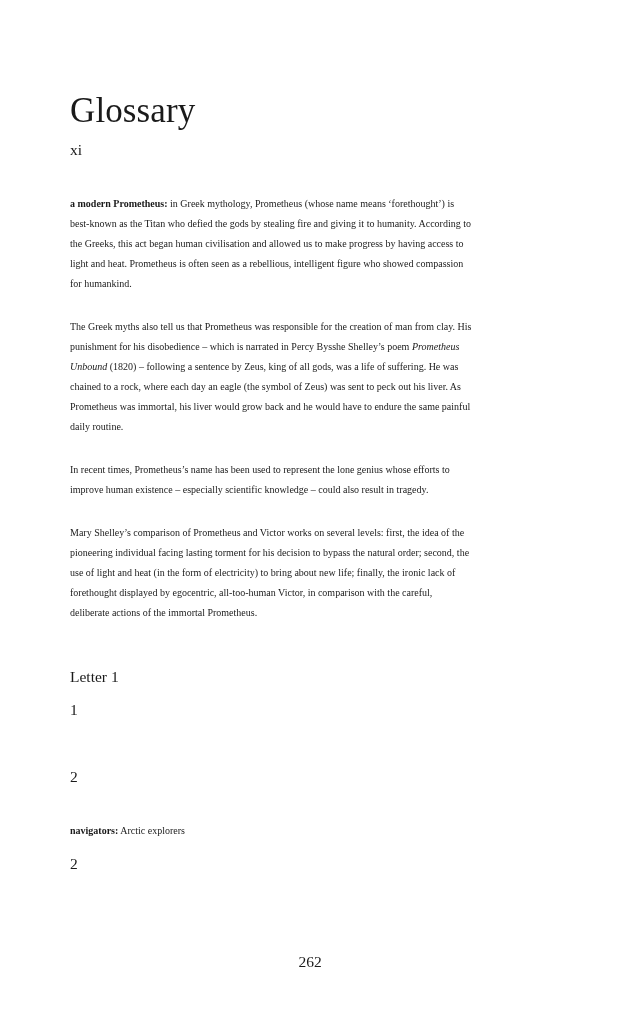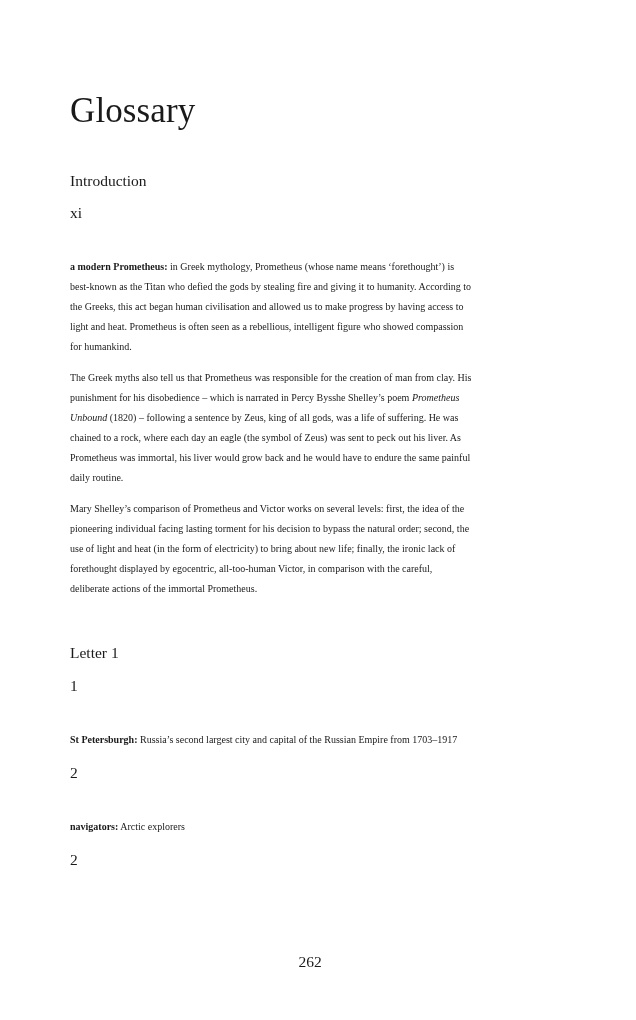--- a/index.html
+++ b/index.html
@@ -62,21 +62,21 @@
     flex: 1 1 auto;
     font-size: 10px;
     line-height: 20px;
     text-align: left;
     max-width: 442px;
   }
   .entry-body p {
     margin: 0;
   }
   .entry-body p + p {
-    margin-top: 11px;
+    margin-top: 23px;
   }
   .headword {
     font-weight: bold;
   }
   .work-title {
     font-style: italic;
   }
 
   
   .entry.compact { margin-top: 13px; }
@@ -93,43 +93,40 @@
     font-variant-numeric: oldstyle-nums;
   }
 </style>
 </head>
 <body>
 
 <div class="page">
 
   <h1 class="page-title">Glossary</h1>
 
-  <h2 class="section-heading section-intro">Introduction</h2>
 
   <div class="entry">
     <div class="entry-locator">xi</div>
     <div class="entry-body">
 
       <p><span class="headword">a modern Prometheus:</span><span> in Greek mythology, Prometheus (whose name means ‘forethought’) is best-known as the Titan who defied the gods by stealing fire and giving it to humanity. According to the Greeks, this act began human civilisation and allowed us to make progress by having access to light and heat. Prometheus is often seen as a rebellious, intelligent figure who showed compassion for humankind.</span></p>
 
       <p><span>The Greek myths also tell us that Prometheus was responsible for the creation of man from clay. His punishment for his disobedience – which is narrated in Percy Bysshe Shelley’s poem </span><span class="work-title">Prometheus Unbound</span><span> (1820) – following a sentence by Zeus, king of all gods, was a life of suffering. He was chained to a rock, where each day an eagle (the symbol of Zeus) was sent to peck out his liver. As Prometheus was immortal, his liver would grow back and he would have to endure the same painful daily routine.</span></p>
 
+      <p>In recent times, Prometheus’s name has been used to represent the lone genius whose efforts to improve human existence – especially scientific knowledge – could also result in tragedy.</p>
 
       <p>Mary Shelley’s comparison of Prometheus and Victor works on several levels: first, the idea of the pioneering individual facing lasting torment for his decision to bypass the natural order; second, the use of light and heat (in the form of electricity) to bring about new life; finally, the ironic lack of forethought displayed by egocentric, all-too-human Victor, in comparison with the careful, deliberate actions of the immortal Prometheus.</p>
 
     </div>
   </div>
 
   <h2 class="section-heading section-letter1">Letter 1</h2>
 
   <div class="entry compact">
     <div class="entry-locator">1</div>
-    <div class="entry-body">
-      <p><span class="headword">St Petersburgh:</span><span> Russia’s second largest city and capital of the Russian Empire from 1703–1917</span></p>
-    </div>
   </div>
 
   <div class="entry compact">
     <div class="entry-locator">2</div>
     <div class="entry-body">
       <p><span class="headword">navigators:</span><span> Arctic explorers</span></p>
     </div>
   </div>
 
   <div class="entry compact">

